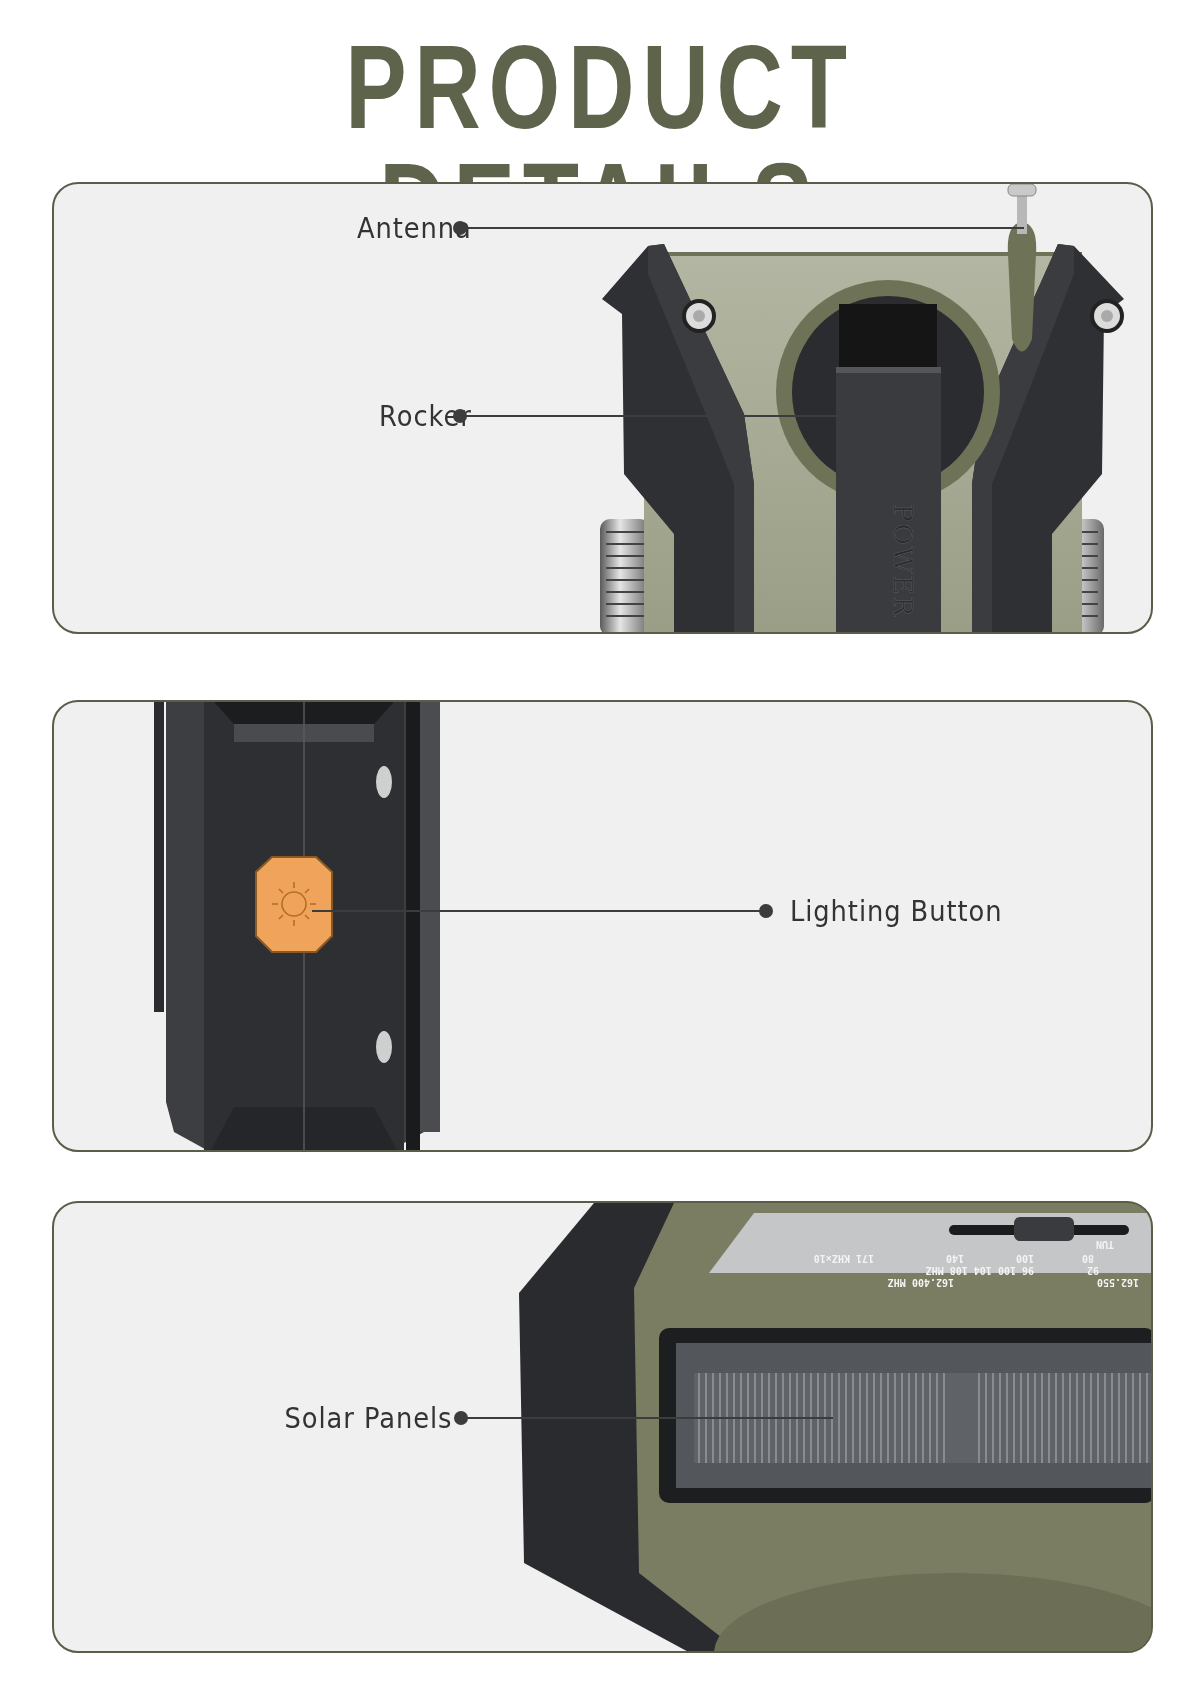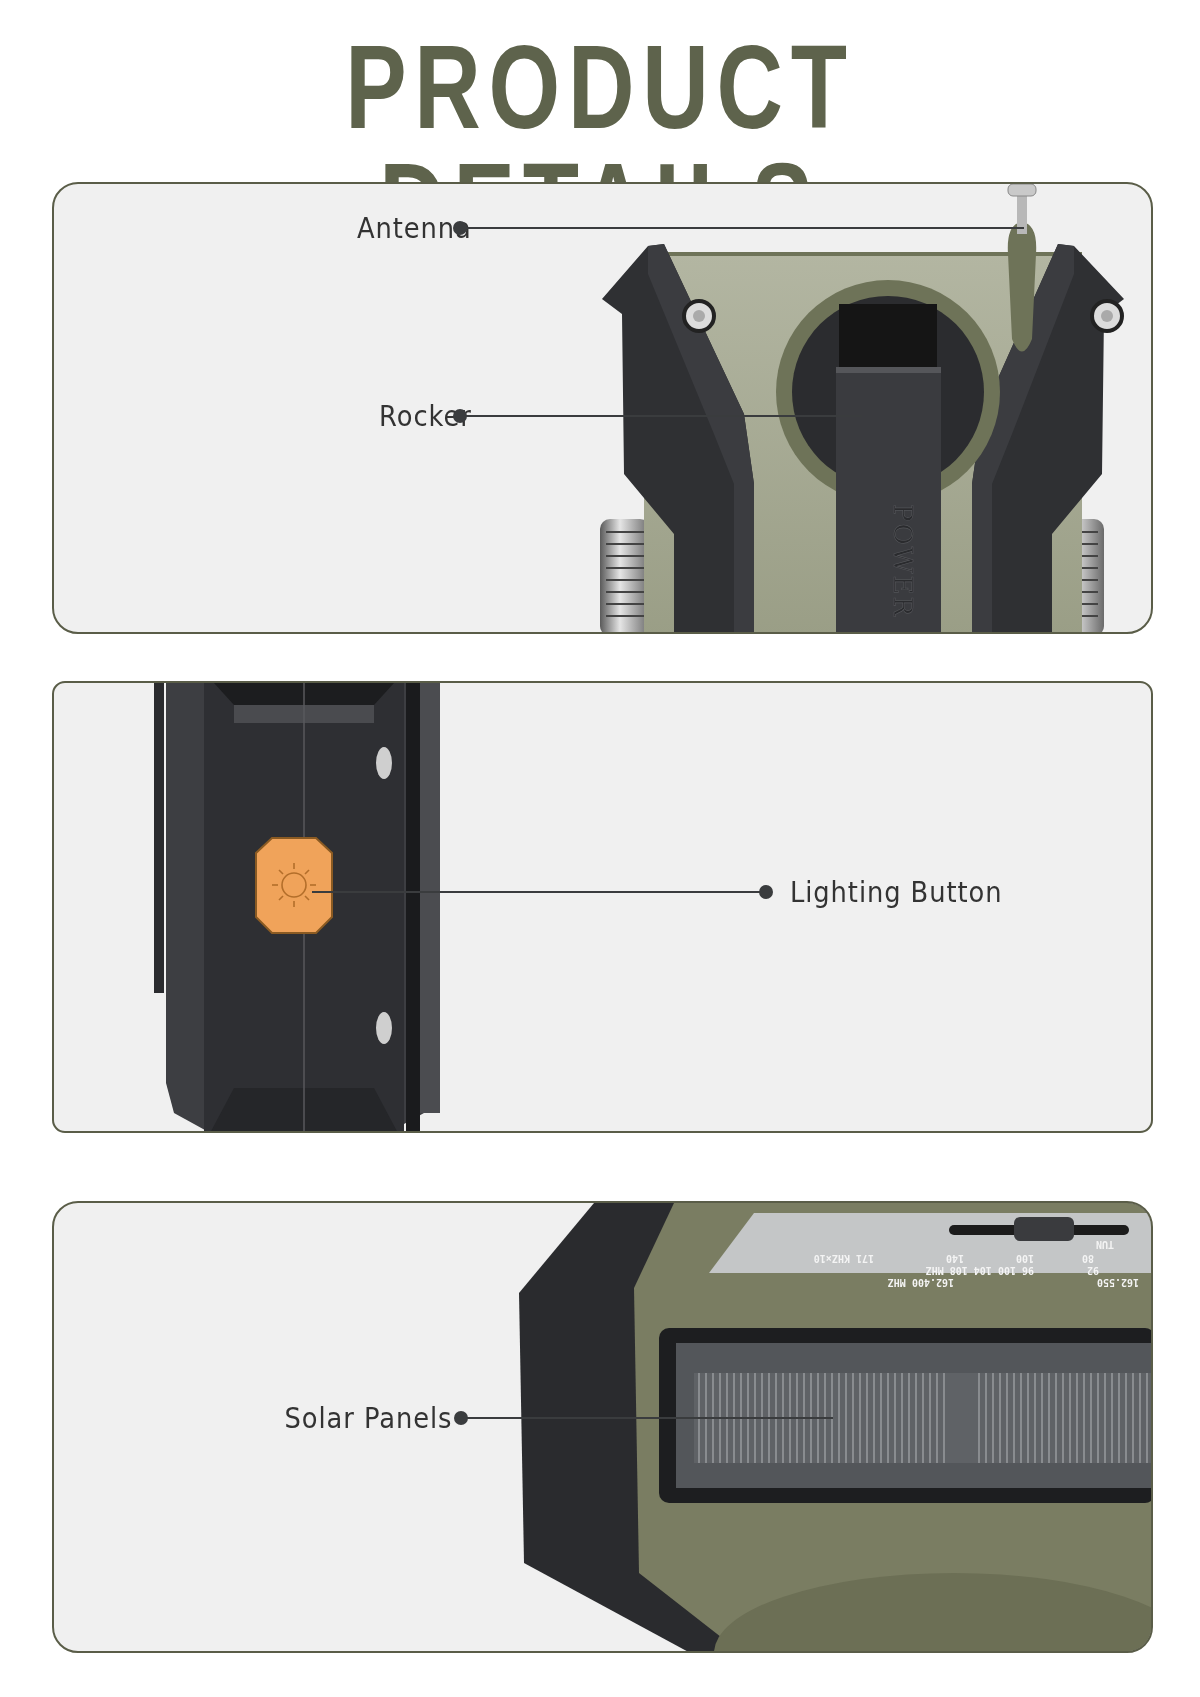--- a/index.html
+++ b/index.html
@@ -13,21 +13,21 @@
     color: #5e634c; transform: scaleX(0.78); transform-origin: center top;
     line-height: 1;
   }
 
   .panel {
     position: absolute; left: 52px; width: 1101px; height: 452px;
     background: #f0f0f0; border: 2px solid #5a5d48; border-radius: 26px;
     overflow: hidden;
   }
   #panel1 { top: 182px; }
-  #panel2 { top: 681px; border-radius: 13px; }
+  #panel2 { top: 700px; }
   #panel3 { top: 1201px; }
 
   .label {
     position: absolute; font-family: "DejaVu Sans", sans-serif;
     font-size: 28px; color: #333333; letter-spacing: 1px; white-space: nowrap;
     transform: scaleX(0.92); transform-origin: right center;
   }
   .label.left-origin { transform-origin: left center; }
   .dot { position: absolute; width: 14px; height: 14px; border-radius: 50%; background: #3a3c3e; }
   .line { position: absolute; height: 2px; background: #3a3c3e; }

